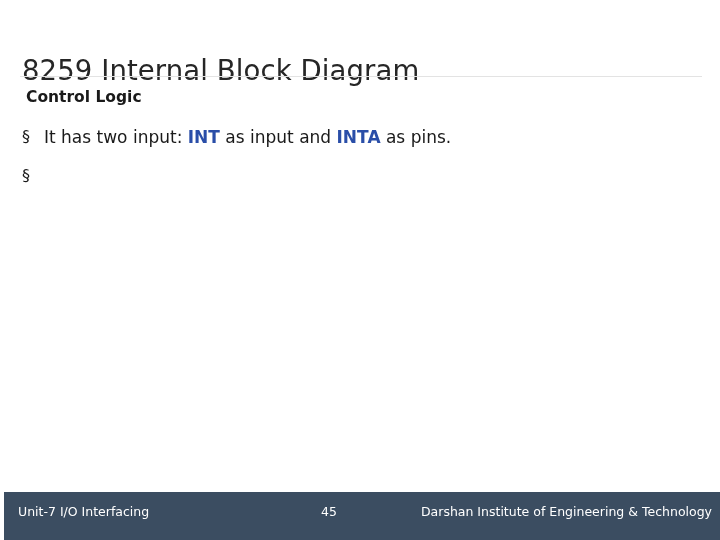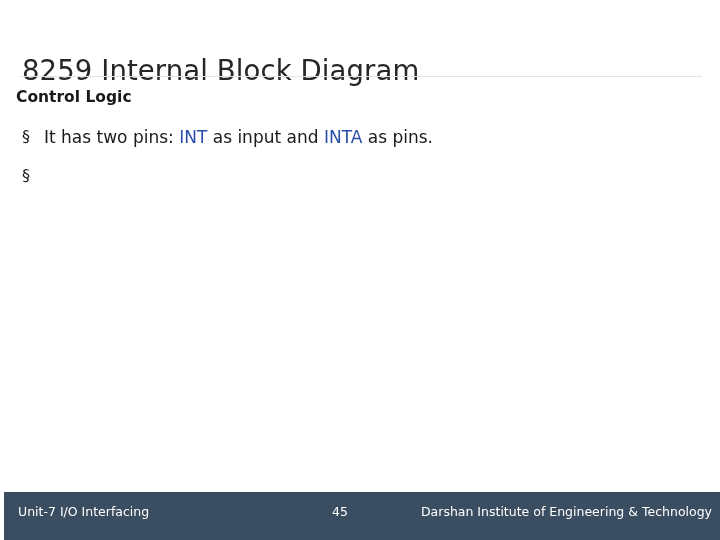--- a/index.html
+++ b/index.html
@@ -34,21 +34,21 @@
   .title-rule {
     position: absolute;
     left: 20px;
     top: 76px;
     width: 682px;
     height: 1px;
     background: #e3e3e3;
   }
   .section-heading {
     position: absolute;
-    left: 16px;
+    left: 26px;
     top: 88px;
     font-size: 15.5px;
     font-weight: bold;
     color: #1a1a1a;
   }
   .bullets {
     position: absolute;
     left: 22px;
     top: 122px;
     width: 670px;
@@ -68,20 +68,21 @@
     font-family: "DejaVu Sans", "Liberation Sans", sans-serif;
   }
   .bullet-text {
     font-size: 17px;
     line-height: 30px;
     color: #1a1a1a;
     white-space: nowrap;
   }
   .bullet-text .hl {
     color: #2a4ea8;
+    font-weight: bold;
   }
   .footer {
     position: absolute;
     left: 4px;
     bottom: 0;
     width: 720px;
     height: 48px;
     background: #3b4d61;
     color: #ffffff;
   }
@@ -92,21 +93,20 @@
     font-size: 12.5px;
     color: #ffffff;
     white-space: nowrap;
   }
   .footer-page {
     position: absolute;
     left: 317px;
     top: 12px;
     font-size: 12.5px;
     color: #ffffff;
-    margin-left: 11px;
   }
   .footer-right {
     position: absolute;
     right: 12px;
     top: 12px;
     font-size: 12.5px;
     color: #ffffff;
     white-space: nowrap;
   }
 </style>
@@ -116,21 +116,21 @@
 <div class="slide">
 
   <div class="slide-title">8259 Internal Block Diagram</div>
   <div class="title-rule"></div>
 
   <div class="section-heading">Control Logic</div>
 
   <div class="bullets">
     <div class="bullet-row">
       <span class="bullet-marker">§</span>
-      <span class="bullet-text"><span>It has two pins: </span><span class="hl">INT</span><span> as input and </span><span class="hl">INTA</span><span> as pins.</span></span>
+      <span class="bullet-text"><span>It has two input: </span><span class="hl">INT</span><span> as input and </span><span class="hl">INTA</span><span> as pins.</span></span>
     </div>
     <div class="bullet-row">
       <span class="bullet-marker">§</span>
     </div>
   </div>
 
   <div class="footer" style="background: rgb(59, 77, 97); color: rgb(255, 255, 255);">
     <span class="footer-left">Unit-7 I/O Interfacing</span>
     <span class="footer-page">45</span>
     <span class="footer-right">Darshan Institute of Engineering &amp; Technology</span>

